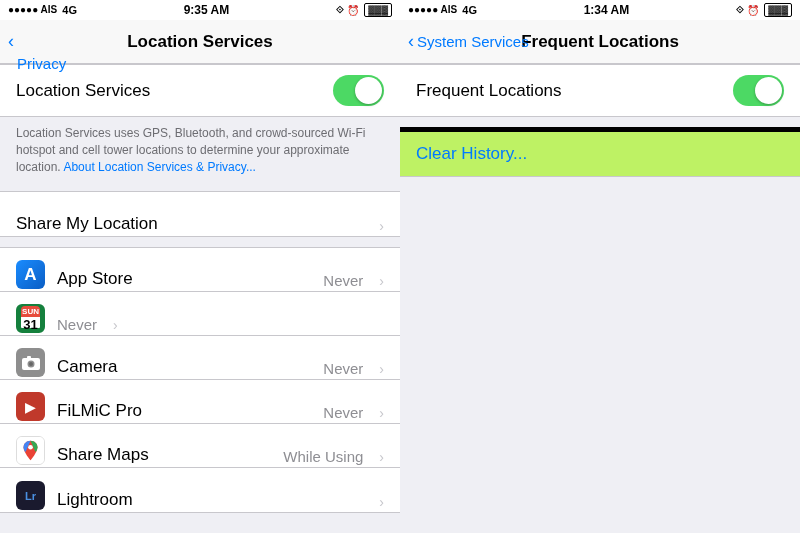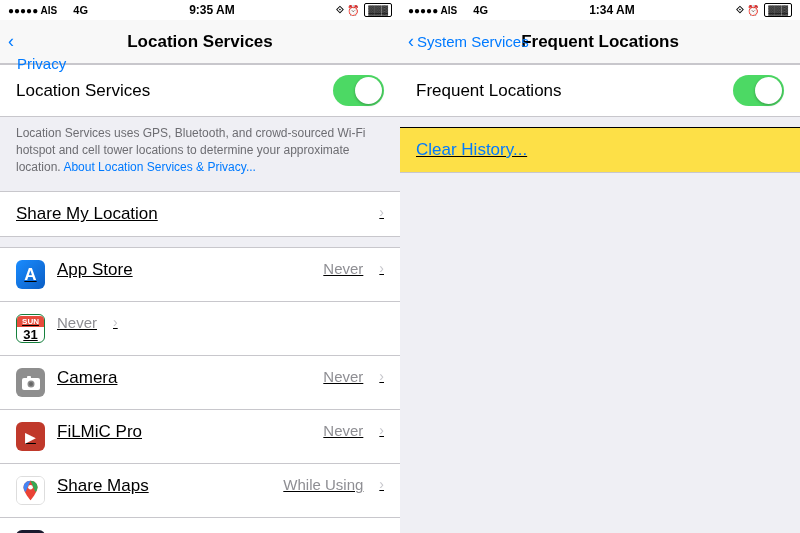--- a/index.html
+++ b/index.html
@@ -24,21 +24,21 @@
     .status-bar {
       display: flex;
       justify-content: space-between;
       align-items: center;
       padding: 2px 8px;
       background: white;
       height: 20px;
       font-size: 11px;
       font-weight: 600;
     }
-    .status-left { display: flex; align-items: center; gap: 13px; }
+    .status-left { display: flex; align-items: flex-start; gap: 2px; }
     .status-right { display: flex; align-items: center; gap: 4px; font-size: 10px; }
 
     
     .nav-bar {
       background: #f8f8f8;
       border-bottom: 1px solid #c8c7cc;
       padding: 8px 12px;
       display: flex;
       align-items: center;
       justify-content: center;
@@ -107,26 +107,25 @@
       color: #6d6d72;
       line-height: 1.4;
     }
     .description-link {
       color: #007aff;
     }
 
     
     .list-row {
       display: flex;
-      align-items: flex-start;
-      padding: 12px 16px;
+      align-items: flex-end;
+      padding: 2px 16px;
       background: white;
       border-bottom: 1px solid #c8c7cc;
       min-height: 44px;
-      text-decoration: underline;
     }
     .list-row:last-child {
       border-bottom: none;
     }
     .app-icon {
       width: 29px;
       height: 29px;
       border-radius: 6px;
       margin-right: 12px;
       flex-shrink: 0;
@@ -166,25 +165,24 @@
 
     .frequent-desc {
       background: #efeff4;
       padding: 8px 16px 10px;
       font-size: 12px;
       color: #6d6d72;
       line-height: 1.4;
     }
 
     .clear-history-row {
-      background: #fde047;
+      background: #bef264;
       padding: 12px 16px;
-      border-top: 1px solid #000000;
-      border-bottom: 1px solid #c8c7cc;
-      text-decoration: underline;
+      border-top: 5px solid #000000;
+      border-bottom: 1px solid #c8c7cc;
     }
     .clear-history-text {
       color: #007aff;
       font-size: 17px;
     }
   </style>
 </head>
 <body>
 
 <div class="phone-screen">
@@ -236,21 +234,21 @@
     <div class="white-card">
 
       <div class="list-row">
         <div class="app-icon icon-appstore" style="color:white; font-size:17px; font-weight:bold;">A</div>
         <span class="row-label">App Store</span>
         <span class="row-value">Never</span>
         <span class="row-chevron">›</span>
       </div>
 
       <div class="list-row">
-        <div class="app-icon icon-calendar" style="background: white; border:1px solid #15803d; color:#e74c3c; font-size:10px; font-weight:bold; flex-direction:column; display:flex; align-items:center; justify-content:center;">
+        <div class="app-icon icon-calendar" style="background: white; border:5px solid #15803d; color:#e74c3c; font-size:10px; font-weight:bold; flex-direction:column; display:flex; align-items:center; justify-content:center;">
           <span style="font-size:8px; color:#c7c7cc; background:#e74c3c; width:100%; text-align:center; border-radius:4px 4px 0 0; color:white; line-height:1.4;">SUN</span>
           <span style="font-size:13px; color:#000; font-weight:bold; line-height:1.2;">31</span>
         </div>
         <span class="row-value">Never</span>
         <span class="row-chevron">›</span>
       </div>
 
       <div class="list-row">
         <div class="app-icon" style="background: #8e8e8e; color:white; font-size:16px; border-radius:6px;">
           <svg width="20" height="16" viewBox="0 0 20 16" fill="white">

